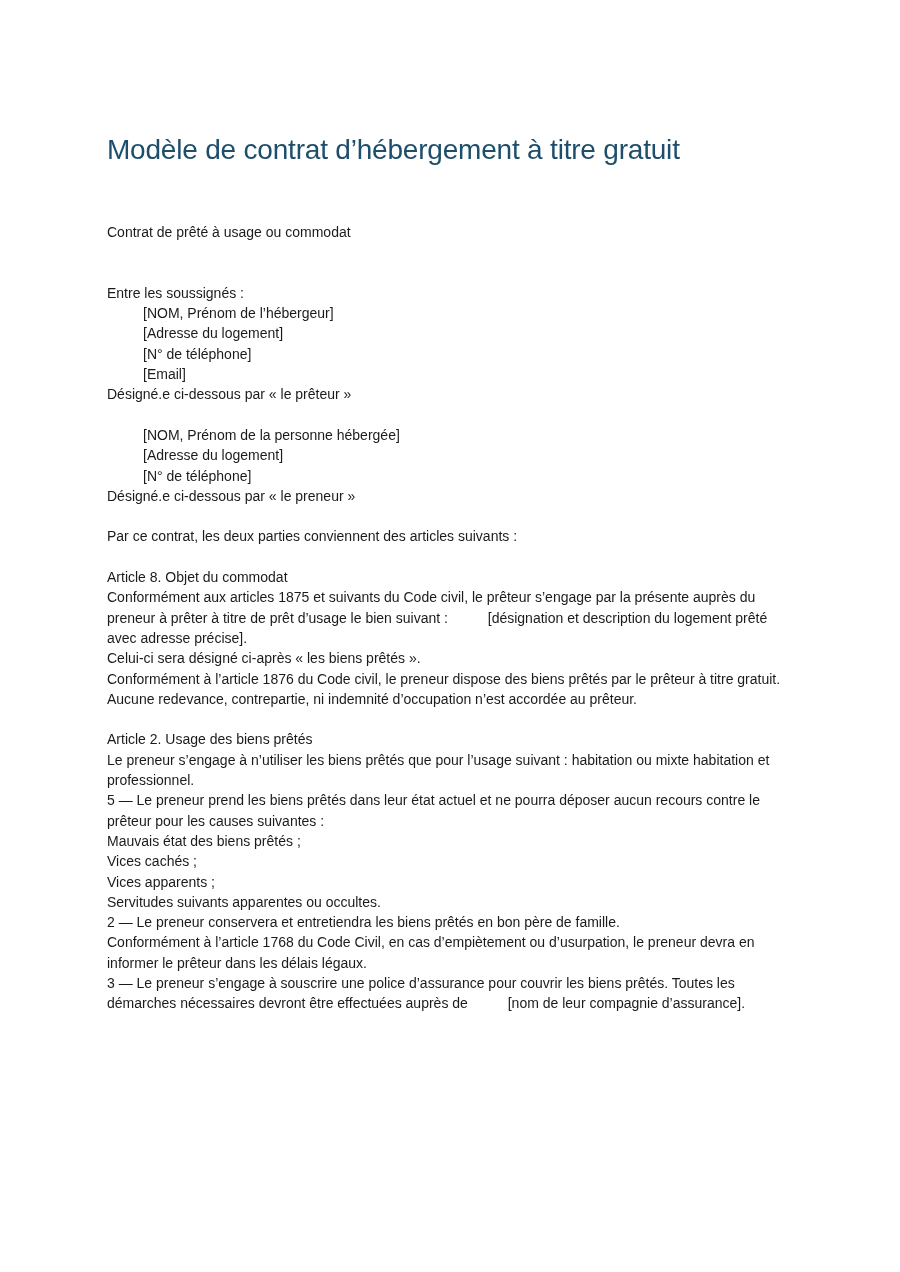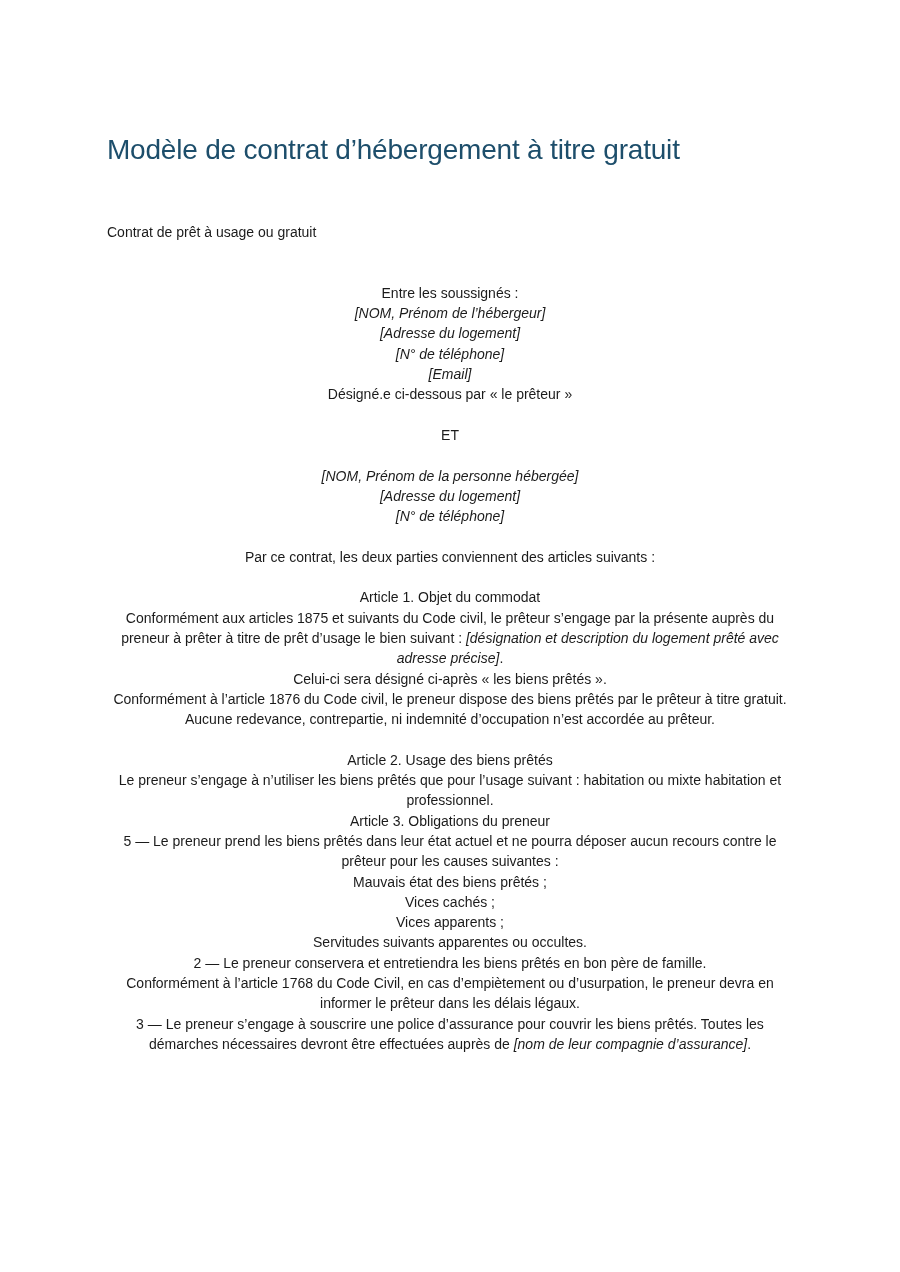--- a/index.html
+++ b/index.html
@@ -37,63 +37,59 @@
     line-height: 20.3px;
   }
   .doc-body .block {
     margin-top: 20.3px;
   }
   .doc-body .block:first-child {
     margin-top: 40.6px;
   }
   .doc-body .line {
     min-height: 20.3px;
-    text-align: center;
   }
   .it {
-    font-style: italic;
+    margin-left: 36px;
   }
 </style>
 </head>
 <body>
 
 <div class="page">
   <div class="content">
     <h1 class="doc-title">Modèle de contrat d’hébergement à titre gratuit</h1>
-    <p class="doc-subtitle">Contrat de prêt à usage ou gratuit</p>
+    <p class="doc-subtitle">Contrat de prêté à usage ou commodat</p>
     <div class="doc-body">
         <div class="block">
           <div class="line"><span>Entre les soussignés :</span></div>
           <div class="line"><span class="it">[NOM, Prénom de l’hébergeur]</span></div>
           <div class="line"><span class="it">[Adresse du logement]</span></div>
           <div class="line"><span class="it">[N° de téléphone]</span></div>
           <div class="line"><span class="it">[Email]</span></div>
           <div class="line"><span>Désigné.e ci-dessous par « le prêteur »</span></div>
         </div>
         <div class="block">
-          <div class="line"><span>ET</span></div>
-        </div>
-        <div class="block">
           <div class="line"><span class="it">[NOM, Prénom de la personne hébergée]</span></div>
           <div class="line"><span class="it">[Adresse du logement]</span></div>
           <div class="line"><span class="it">[N° de téléphone]</span></div>
+          <div class="line"><span>Désigné.e ci-dessous par « le preneur »</span></div>
         </div>
         <div class="block">
           <div class="line"><span>Par ce contrat, les deux parties conviennent des articles suivants :</span></div>
         </div>
         <div class="block">
-          <div class="line"><span>Article 1. Objet du commodat</span></div>
+          <div class="line"><span>Article 8. Objet du commodat</span></div>
           <div class="line"><span>Conformément aux articles 1875 et suivants du Code civil, le prêteur s’engage par la présente auprès du preneur à prêter à titre de prêt d’usage le bien suivant : </span><span class="it">[désignation et description du logement prêté avec adresse précise]</span><span>.</span></div>
           <div class="line"><span>Celui-ci sera désigné ci-après « les biens prêtés ».</span></div>
           <div class="line"><span>Conformément à l’article 1876 du Code civil, le preneur dispose des biens prêtés par le prêteur à titre gratuit. Aucune redevance, contrepartie, ni indemnité d’occupation n’est accordée au prêteur.</span></div>
         </div>
         <div class="block">
           <div class="line"><span>Article 2. Usage des biens prêtés</span></div>
           <div class="line"><span>Le preneur s’engage à n’utiliser les biens prêtés que pour l’usage suivant : habitation ou mixte habitation et professionnel.</span></div>
-          <div class="line"><span>Article 3. Obligations du preneur</span></div>
           <div class="line"><span>5 — Le preneur prend les biens prêtés dans leur état actuel et ne pourra déposer aucun recours contre le prêteur pour les causes suivantes :</span></div>
           <div class="line"><span>Mauvais état des biens prêtés ;</span></div>
           <div class="line"><span>Vices cachés ;</span></div>
           <div class="line"><span>Vices apparents ;</span></div>
           <div class="line"><span>Servitudes suivants apparentes ou occultes.</span></div>
           <div class="line"><span>2 — Le preneur conservera et entretiendra les biens prêtés en bon père de famille.</span></div>
           <div class="line"><span>Conformément à l’article 1768 du Code Civil, en cas d’empiètement ou d’usurpation, le preneur devra en informer le prêteur dans les délais légaux.</span></div>
           <div class="line"><span>3 — Le preneur s’engage à souscrire une police d’assurance pour couvrir les biens prêtés. Toutes les démarches nécessaires devront être effectuées auprès de </span><span class="it">[nom de leur compagnie d’assurance]</span><span>.</span></div>
         </div>
       </div>

